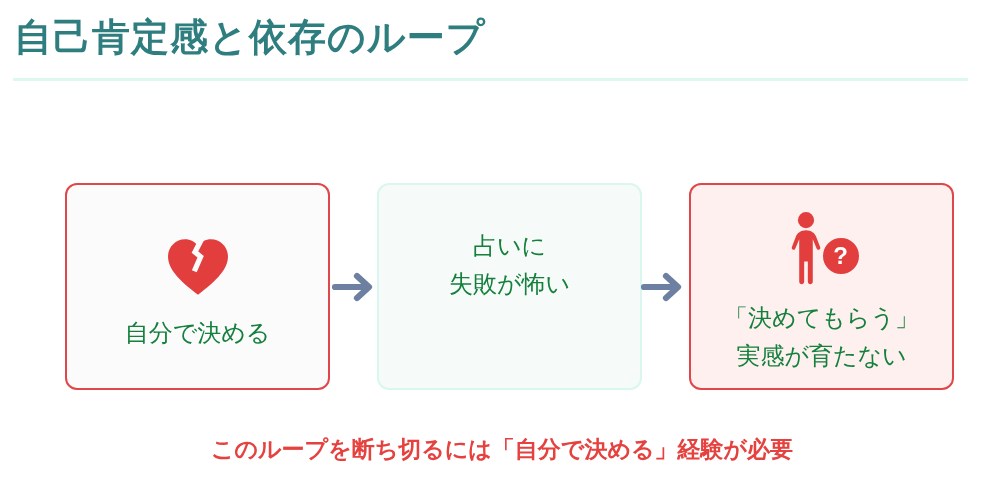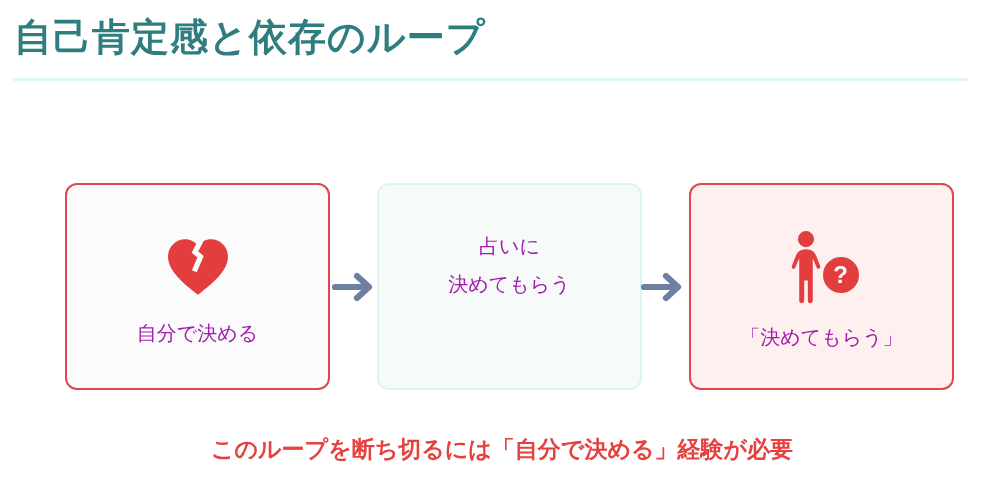--- a/index.html
+++ b/index.html
@@ -45,23 +45,23 @@
   .box-mid    { left: 377px; background: #f6faf8; border: 2.5px solid #d9f7ef; }
   .box-result { left: 689px; background: #fdf0ef; border: 2.5px solid #e0474a; }
   .box-content {
     display: flex;
     flex-direction: column;
     align-items: center;
     transform: translateY(6px);
   }
   .box-mid .box-content { transform: translateY(-22px); }
   .box-text {
-    font-size: 20px;
+    font-size: 24px;
     line-height: 38px;
-    color: #a21caf;
+    color: #15803d;
     text-align: center;
     white-space: nowrap;
   }
   .icon-wrap { margin-bottom: 12px; }
   .pq-icon {
     position: relative;
     width: 76px;
     height: 80px;
     margin-bottom: 8px;
   }
@@ -119,38 +119,39 @@
 
   <div class="flow-arrow arrow-1">
     <svg width="46" height="40" viewBox="0 0 46 40" aria-hidden="true">
       <path d="M4 20 H37 M26 9 L38 20 L26 31" stroke="#6d80a1" stroke-width="6.2" fill="none" stroke-linecap="round" stroke-linejoin="round"></path>
     </svg>
   </div>
 
   <div class="flow-box box-mid">
     <div class="box-content">
       <div class="box-text">占いに</div>
-      <div class="box-text">決めてもらう</div>
+      <div class="box-text">失敗が怖い</div>
     </div>
   </div>
 
   <div class="flow-arrow arrow-2">
     <svg width="46" height="40" viewBox="0 0 46 40" aria-hidden="true">
       <path d="M4 20 H37 M26 9 L38 20 L26 31" stroke="#6d80a1" stroke-width="6.2" fill="none" stroke-linecap="round" stroke-linejoin="round"></path>
     </svg>
   </div>
 
   <div class="flow-box box-result">
     <div class="box-content">
       <span class="pq-icon">
         <svg class="pq-person" width="44" height="77" viewBox="0 0 24 42" aria-hidden="true">
           <circle cx="12" cy="5" r="4.4" fill="#e23e3e"></circle>
           <path d="M12 10.5 C9.2 10.5 7.2 12 6.4 14.2 L4.3 19.7 C3.8 21 5.7 21.8 6.2 20.5 L8.3 15.4 L8.3 38.5 C8.3 40.4 11 40.4 11 38.5 L11 27.5 L13 27.5 L13 38.5 C13 40.4 15.7 40.4 15.7 38.5 L15.7 15.4 L17.8 20.5 C18.3 21.8 20.2 21 19.7 19.7 L17.6 14.2 C16.8 12 14.8 10.5 12 10.5 Z" fill="#e23e3e"></path>
         </svg>
         <span class="pq-circle">?</span>
       </span>
       <div class="box-text">「決めてもらう」</div>
+      <div class="box-text">実感が育たない</div>
     </div>
   </div>
 
   <div class="footer-message">このループを断ち切るには「自分で決める」経験が必要</div>
 
 </div>
 
 </body></html>

